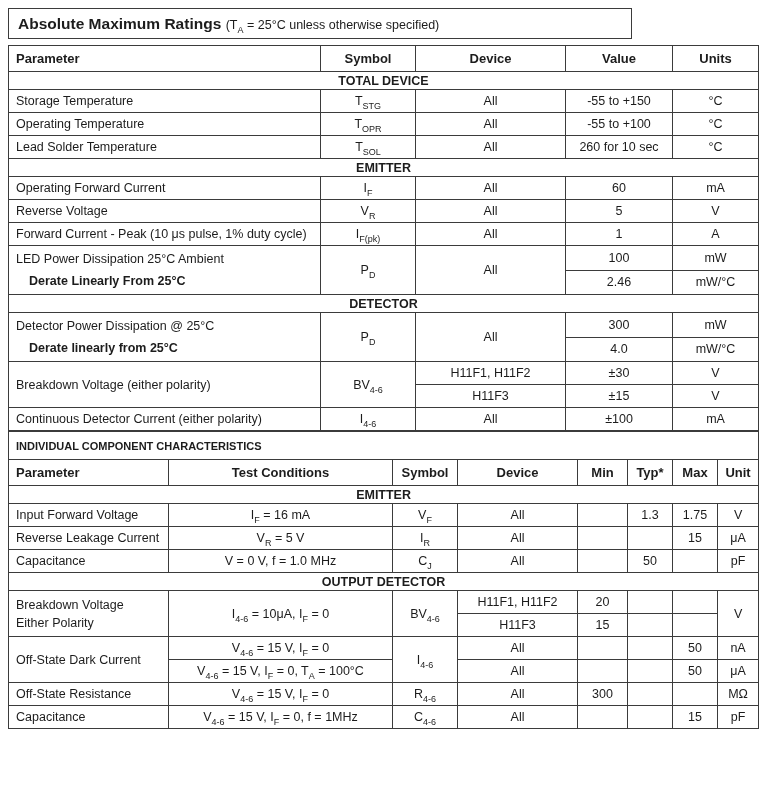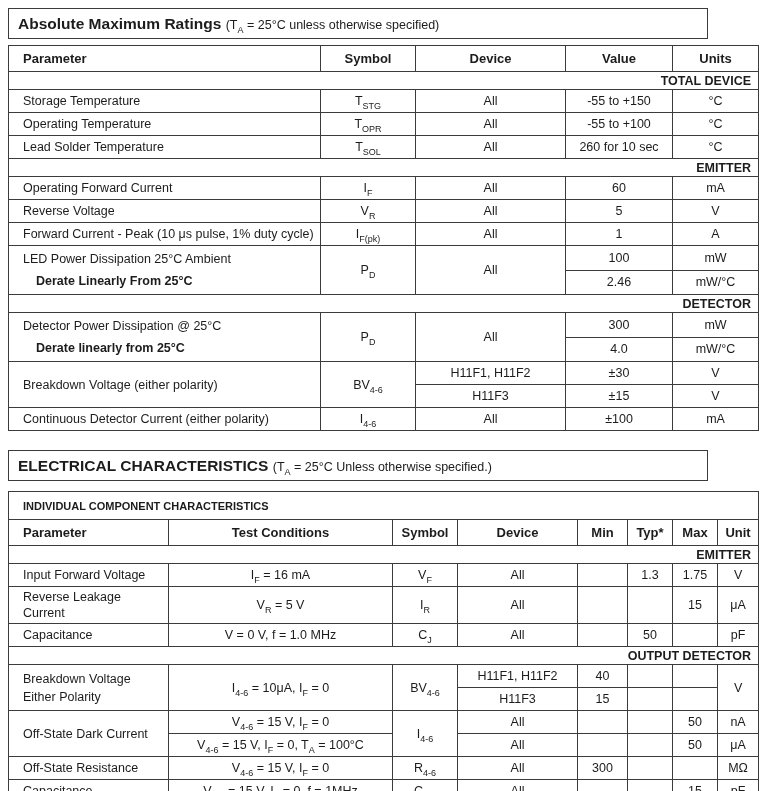--- a/index.html
+++ b/index.html
@@ -6,43 +6,43 @@
   html, body { margin: 0; padding: 0; background: #ffffff; }
   body {
     font-family: "Liberation Sans", sans-serif;
     color: #1c1c1c;
     width: 766px;
   }
   .page { width: 766px; padding: 8px 8px 12px 8px; }
 
   .box {
     border: 1px solid #3b3b3b;
-    width: 700px;
+    width: 624px;
     padding: 6px 9px 5px 9px;
   }
   .box .main { font-weight: 700; font-size: 15.5px; }
   .box .note { font-size: 12.5px; }
   .mb-sm { margin-bottom: 6px; }
   .mt-lg { margin-top: 19px; }
   .mb-md { margin-bottom: 10px; }
 
   table.ds { border-collapse: collapse; table-layout: fixed; width: 750px; }
   .ds td {
     border: 1px solid #3b3b3b;
     font-size: 12.5px;
     line-height: 16px;
     padding: 2px 6px;
     text-align: center;
     vertical-align: middle;
     height: 23px;
     overflow: hidden;
   }
   .ds tr.hdr td { font-weight: 700; height: 26px; font-size: 13px; }
-  .ds td.pl { text-align: left; padding-left: 14px; }
-  .ds tr.sec td { font-weight: 700; text-align: right; height: 18px; line-height: 14px; padding: 1px 7px; }
+  .ds td.pl { text-align: left; padding-left: 7px; }
+  .ds tr.sec td { font-weight: 700; text-align: center; height: 18px; line-height: 14px; padding: 1px 7px; }
   .ds tr.ttl td { font-weight: 700; font-size: 11px; text-align: left; height: 28px; line-height: 20px; }
   .ds .two-line div { line-height: 22px; }
   .ds .tight div { line-height: 18px; }
   .ds .indent { padding-left: 13px; font-weight: bold; }
   sub { font-size: 9px; line-height: 0; }
 </style>
 </head>
 <body>
 
 <div class="page">
@@ -171,24 +171,20 @@
       <tr>
         <td class="pl">Continuous Detector Current (either polarity)</td>
         <td>I<sub>4-6</sub></td>
         <td>All</td>
         <td>±100</td>
         <td>mA</td>
       </tr>
     </tbody>
   </table>
 
-  <div class="box mt-lg mb-md">
-    <span class="main">ELECTRICAL CHARACTERISTICS</span>
-    <span class="note">(T<sub>A</sub> = 25°C Unless otherwise specified.)</span>
-  </div>
 
   <table class="ds">
     <colgroup>
       <col style="width:160px">
         <col style="width:224px">
         <col style="width:65px">
         <col style="width:120px">
         <col style="width:50px">
         <col style="width:45px">
         <col style="width:45px">
@@ -250,21 +246,21 @@
       </tr>
 
       <tr>
         <td class="pl tight" rowspan="2">
           <div>Breakdown Voltage</div>
           <div>Either Polarity</div>
         </td>
         <td rowspan="2">I<sub>4-6</sub> = 10μA, I<sub>F</sub> = 0</td>
         <td rowspan="2">BV<sub>4-6</sub></td>
         <td>H11F1, H11F2</td>
-        <td>40</td>
+        <td>20</td>
         <td></td>
         <td></td>
         <td rowspan="2">V</td>
       </tr>
       <tr>
         <td>H11F3</td>
         <td>15</td>
         <td></td>
         <td></td>
       </tr>

